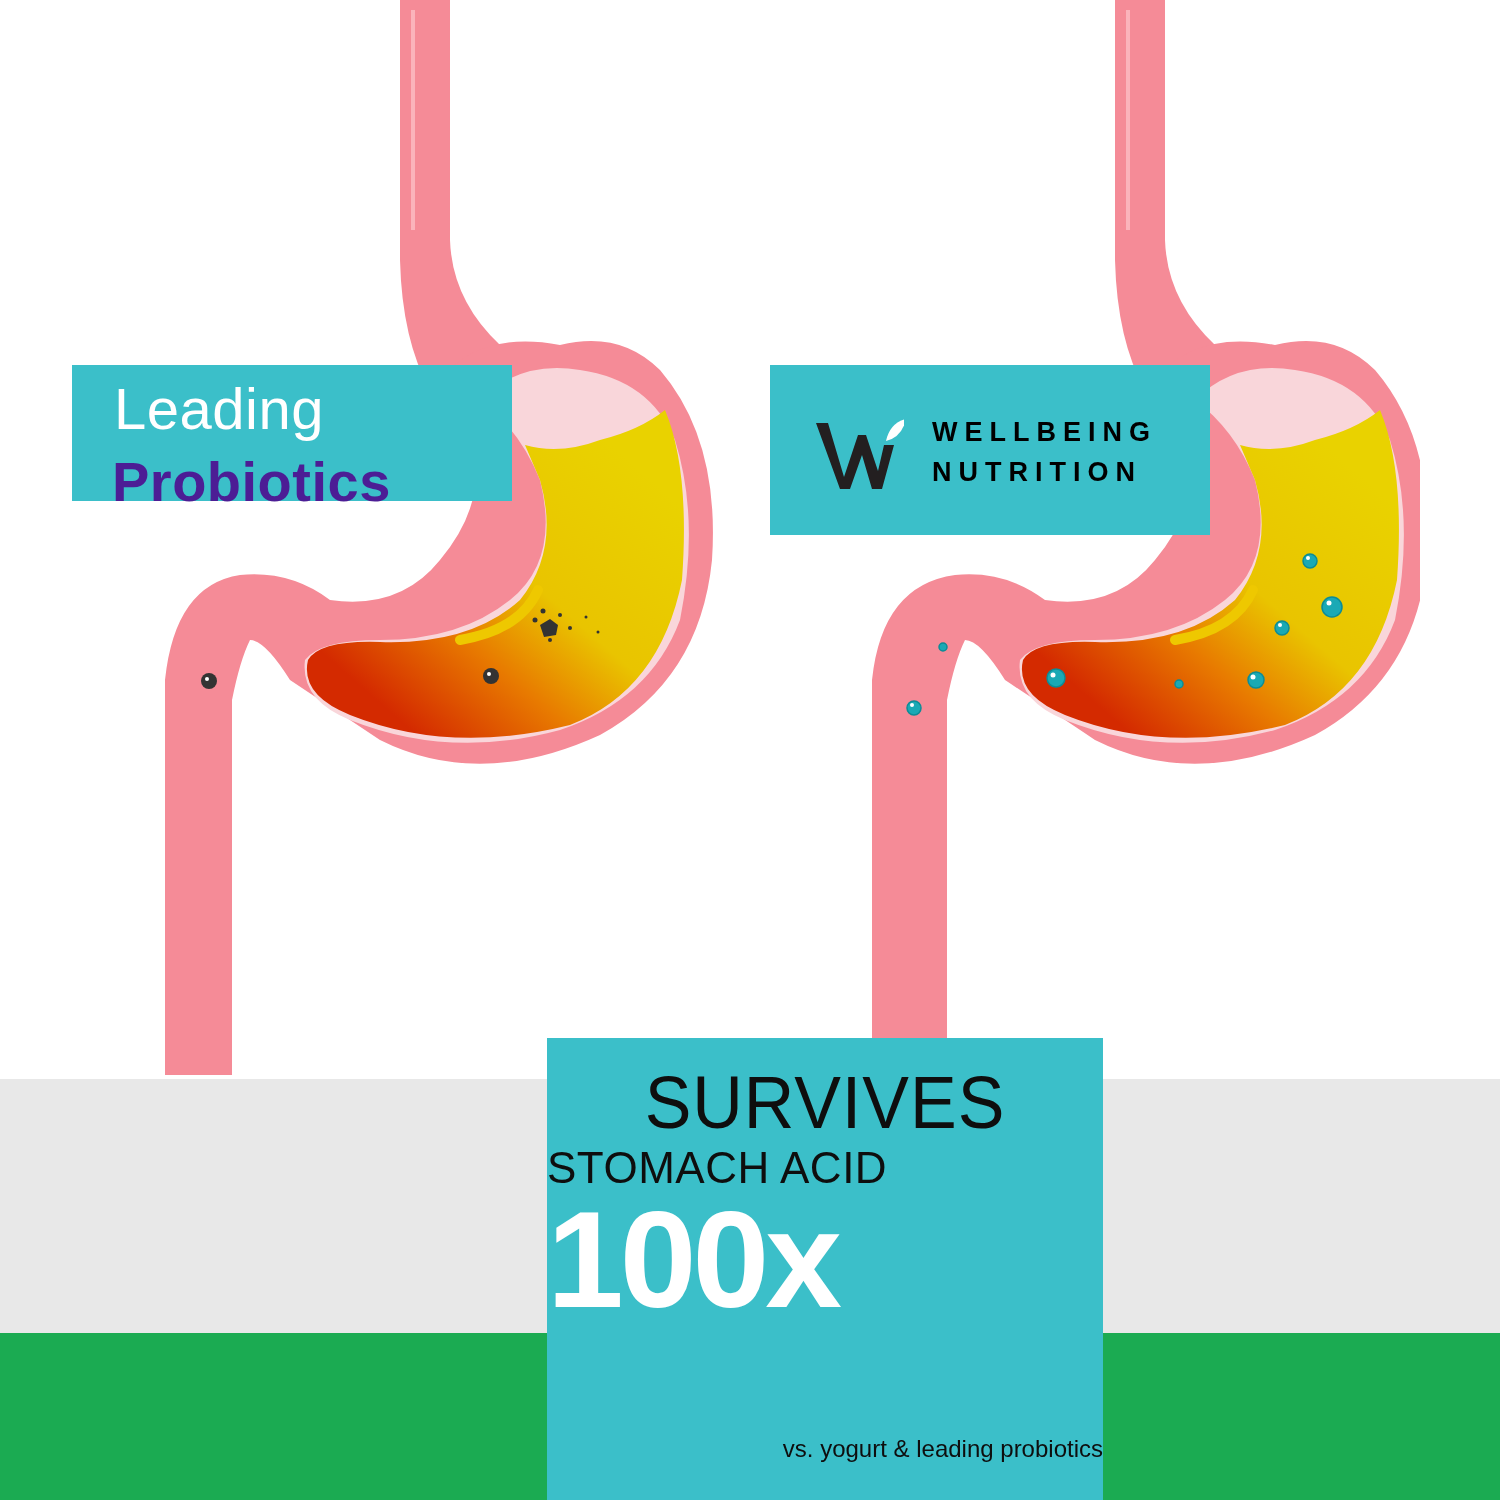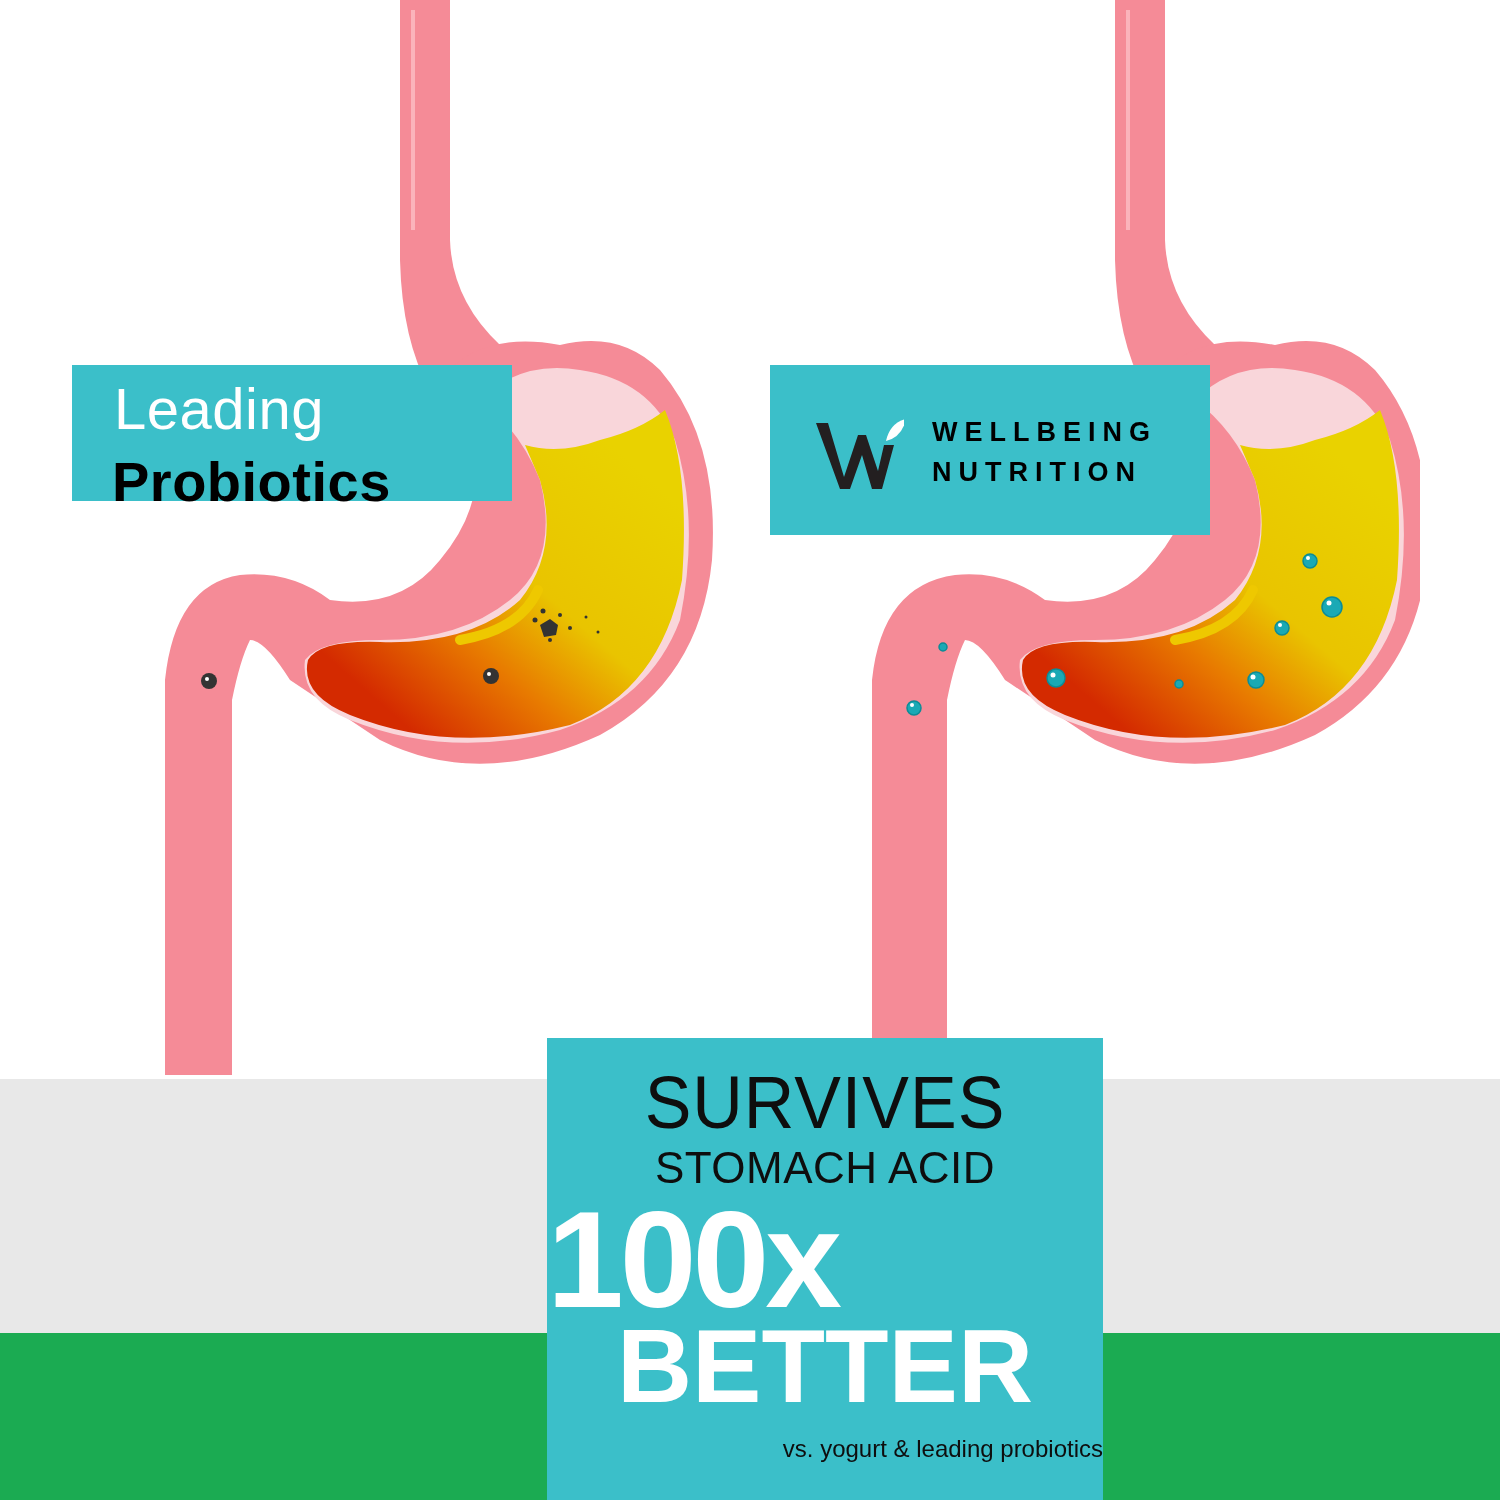--- a/index.html
+++ b/index.html
@@ -6,28 +6,28 @@
   body { width: 1500px; height: 1500px; position: relative; overflow: hidden; background: #ffffff; font-family: "Liberation Sans", "DejaVu Sans", sans-serif; }
   .band-gray { position: absolute; left: 0; top: 1079px; width: 1500px; height: 254px; background: #e8e8e8; }
   .band-green { position: absolute; left: 0; top: 1333px; width: 1500px; height: 167px; background: #1bab52; }
   .stomach { position: absolute; top: 0; width: 720px; height: 1080px; }
   .stomach.left { left: 0; }
   .stomach.right { left: 700px; }
   .label-box { position: absolute; background: #3bbfc9; }
   .label-box.left { left: 72px; top: 365px; width: 440px; height: 136px; }
   .label-box.right { left: 770px; top: 365px; width: 440px; height: 170px; }
   .leading-line1 { position: absolute; left: 42px; top: 10px; font-size: 58px; color: #ffffff; font-weight: 400; letter-spacing: 0.5px; }
-  .leading-line2 { position: absolute; left: 40px; top: 84px; font-size: 56px; color: #000000; font-weight: 700; letter-spacing: 0.5px; }
+  .leading-line2 { position: absolute; left: 40px; top: 84px; font-size: 56px; color: #4c1d95; font-weight: 700; letter-spacing: 0.5px; }
   .brand-logo { position: absolute; left: 44px; top: 50px; width: 90px; height: 80px; }
   .brand-line1, .brand-line2 { position: absolute; left: 162px; font-size: 27px; font-weight: 700; color: #000000; letter-spacing: 7px; }
   .brand-line1 { top: 52px; }
   .brand-line2 { top: 92px; }
   .claim-panel { position: absolute; left: 547px; top: 1038px; width: 556px; height: 462px; background: #3bbfc9; }
   .claim-survives { position: absolute; left: 0; width: 100%; top: 30px; text-align: center; font-size: 70px; font-weight: 400; color: #0e0e0e; letter-spacing: 1px; line-height: 1; transform: scaleY(1.05); }
-  .claim-acid { position: absolute; left: 0; width: 100%; top: 108px; text-align: center; font-size: 44px; font-weight: 400; color: #0e0e0e; letter-spacing: 0.5px; line-height: 1; }
+  .claim-acid { position: absolute; left: 0; width: 100%; top: 108px; font-size: 44px; font-weight: 400; color: #0e0e0e; letter-spacing: 0.5px; line-height: 1; }
   .claim-100x { position: absolute; left: 0; width: 100%; top: 152px; text-align: left; font-size: 138px; font-weight: 700; color: #ffffff; line-height: 1; letter-spacing: -4px; }
   .claim-better { position: absolute; left: 0; width: 100%; top: 276px; text-align: center; font-size: 104px; font-weight: 700; color: #ffffff; line-height: 1; letter-spacing: 0px; }
   .claim-vs { position: absolute; left: 0; width: 100%; top: 399px; text-align: right; font-size: 24px; color: #0e0e0e; line-height: 1; }
 </style>
 </head>
 <body>
 
 <div class="band-gray"></div>
 <div class="band-green"></div>
 
@@ -113,15 +113,14 @@
     <path d="M72 26 Q76 8 92 4 Q88 22 72 26 Z" fill="#ffffff"></path>
   </svg>
   <div class="brand-line1">WELLBEING</div>
   <div class="brand-line2">NUTRITION</div>
 </div>
 
 <div class="claim-panel">
   <div class="claim-survives">SURVIVES</div>
   <div class="claim-acid">STOMACH ACID</div>
   <div class="claim-100x">100x</div>
-  <div class="claim-better">BETTER</div>
   <div class="claim-vs">vs. yogurt &amp; leading probiotics</div>
 </div>
 
 </body></html>

